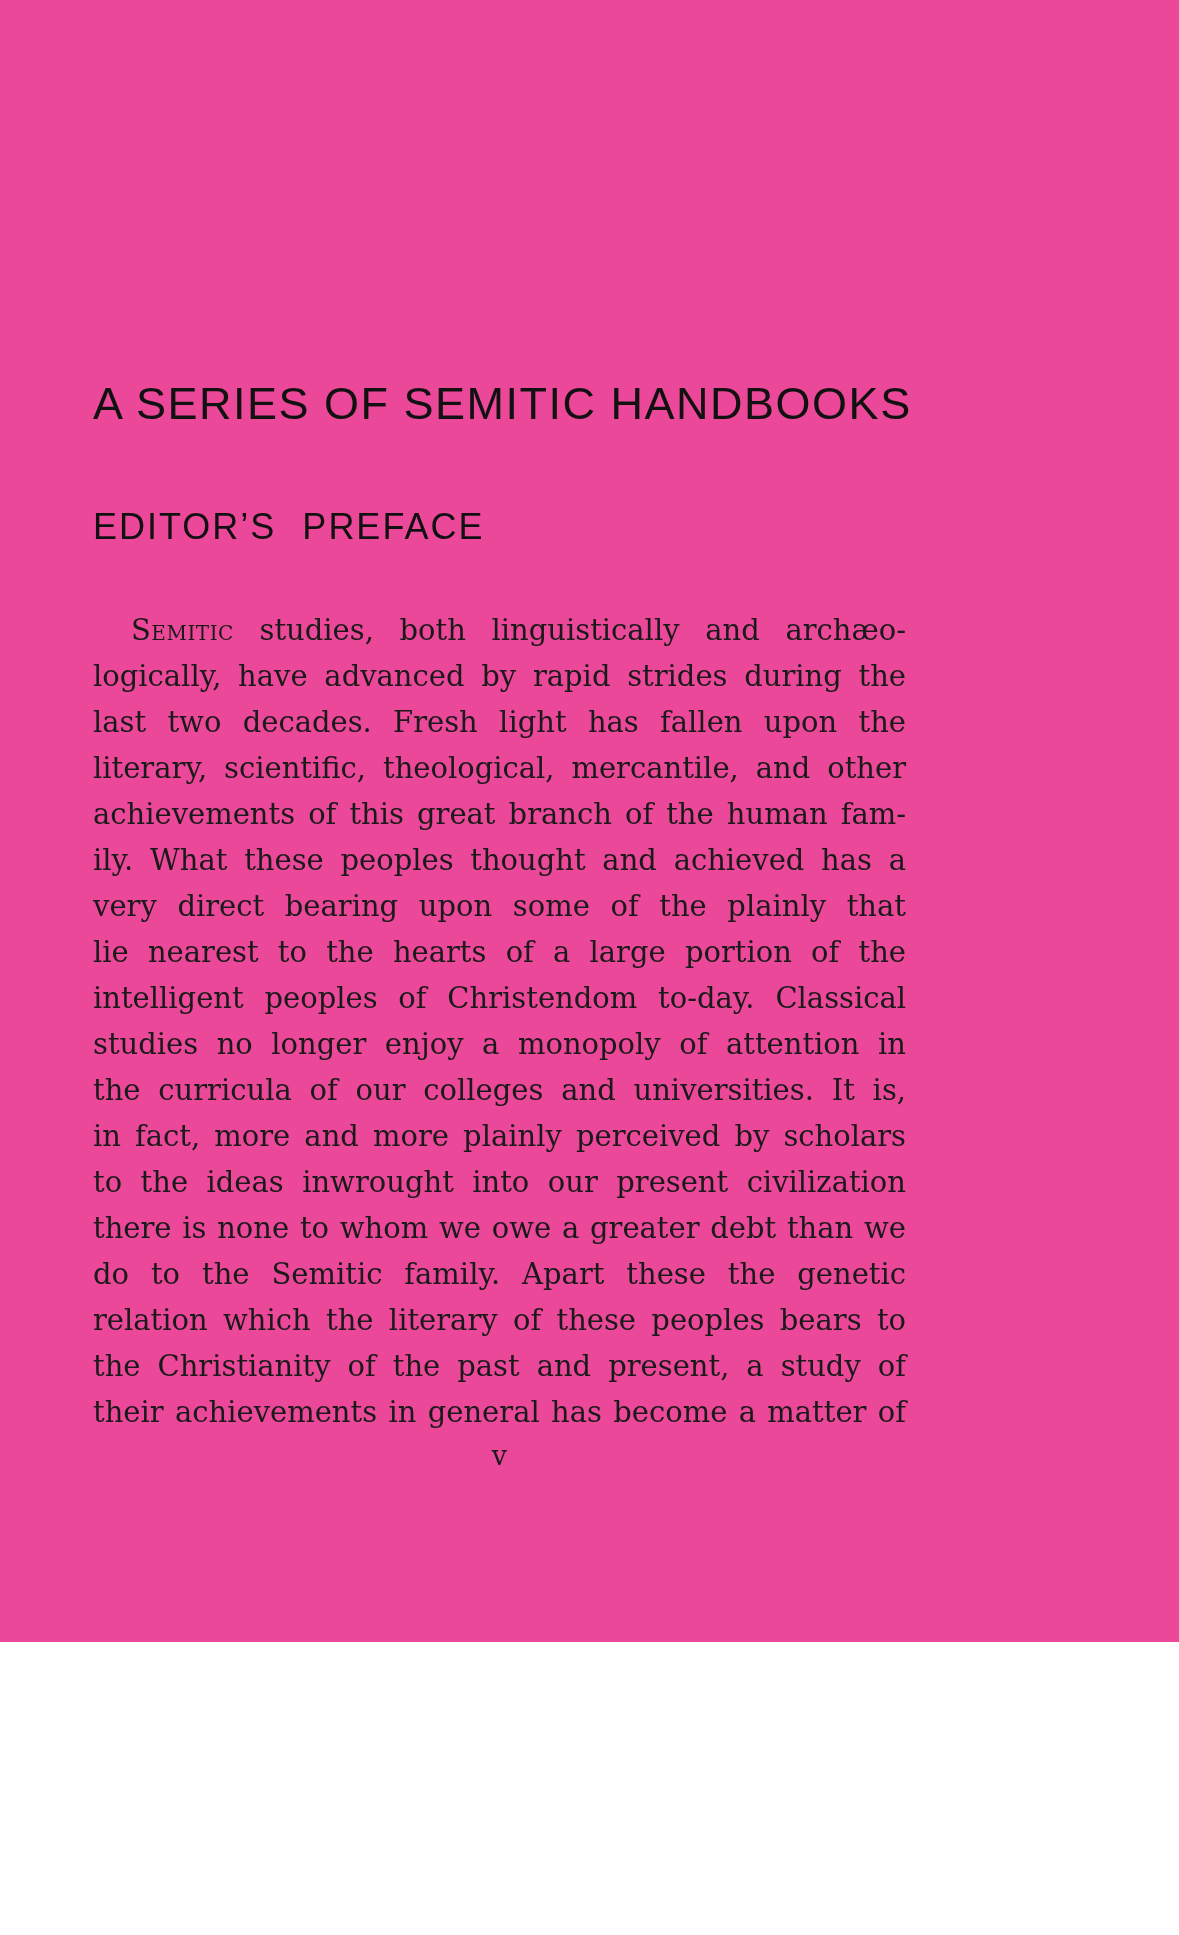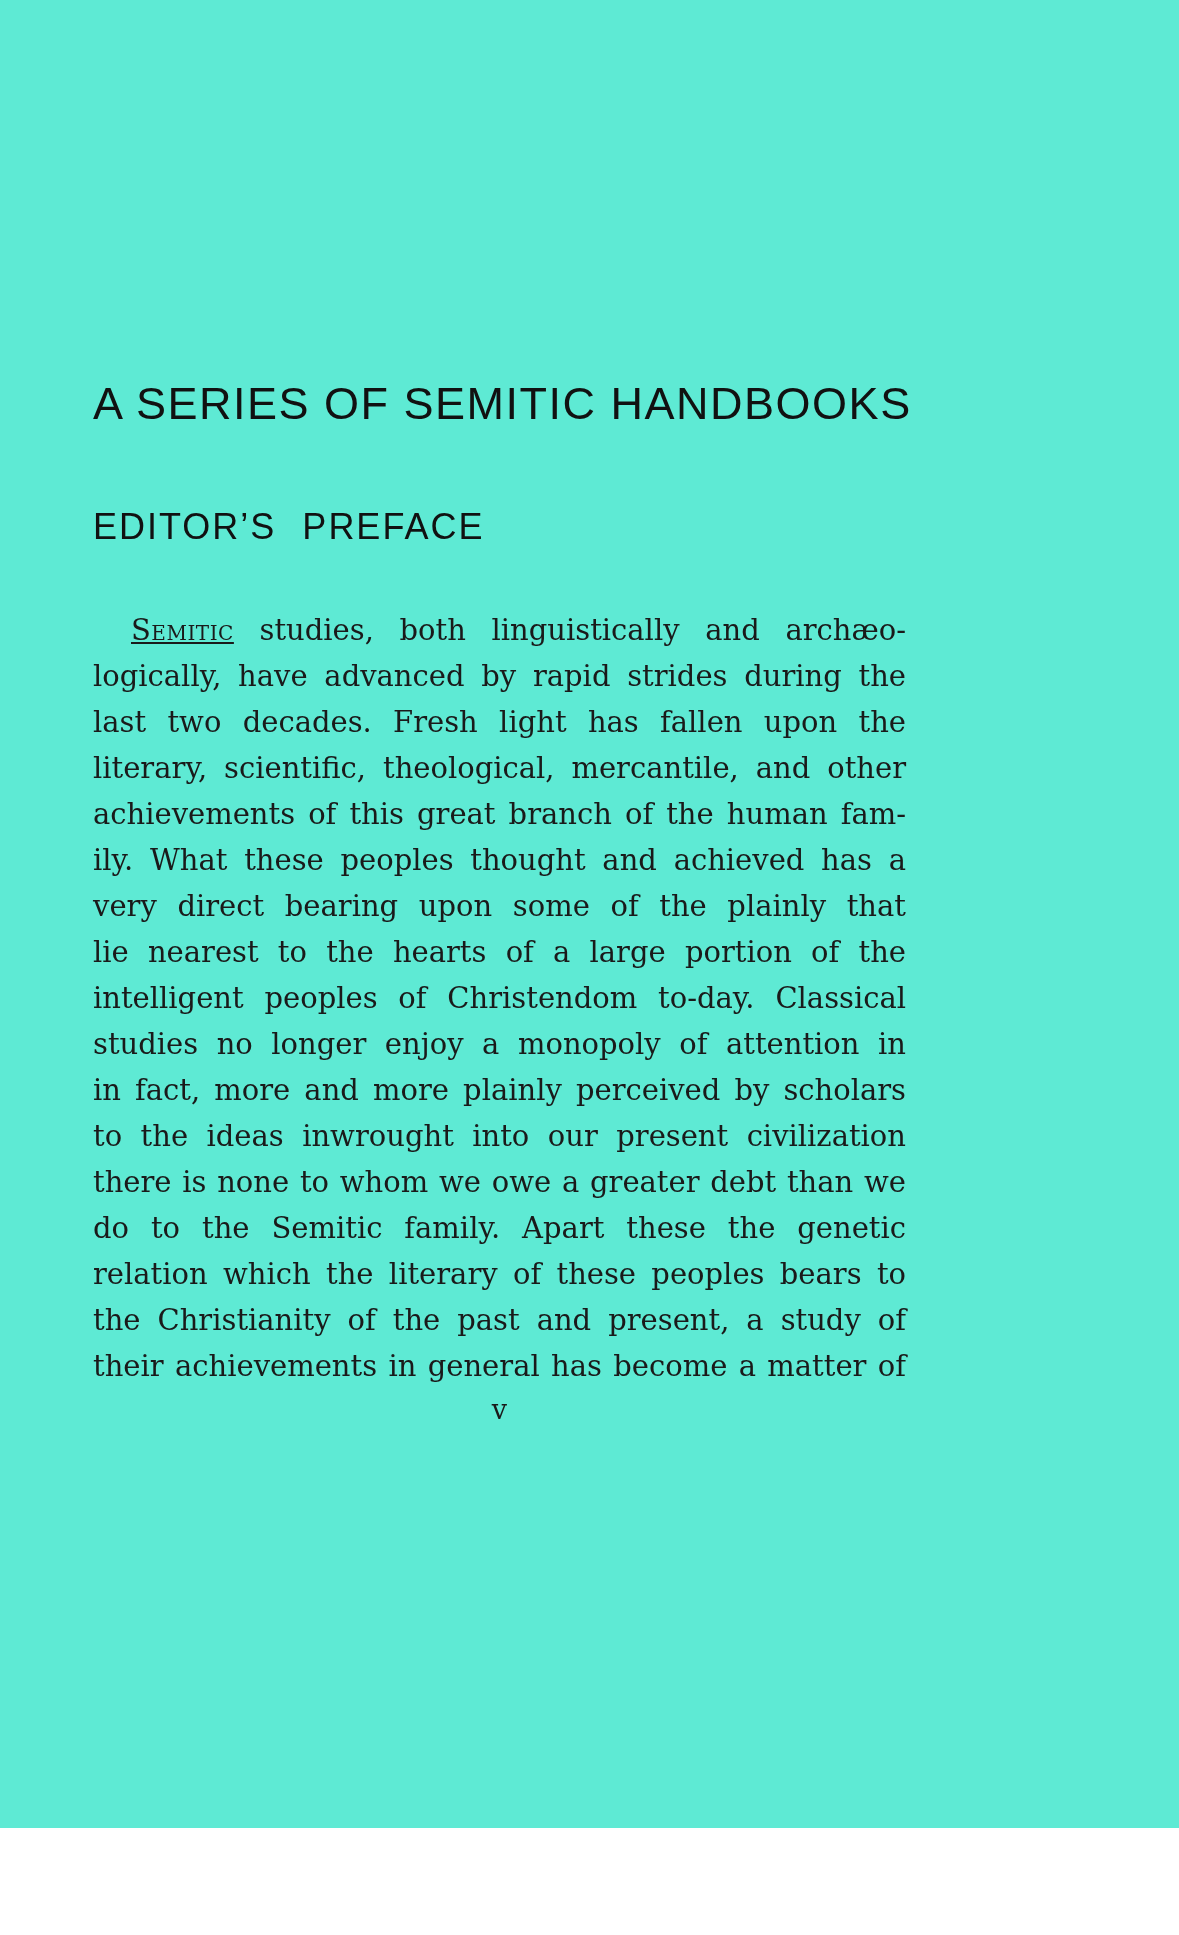--- a/index.html
+++ b/index.html
@@ -1,22 +1,22 @@
 <!DOCTYPE html>
 <html><head>
 <meta charset="utf-8">
 <style>
   * { box-sizing: border-box; }
   html, body { margin: 0; padding: 0; background: #ffffff; }
 
   .page {
     position: relative;
     width: 1179px;
-    height: 1828px;
-    background: #5eead4;
+    height: 1642px;
+    background: #ec4899;
     font-family: "DejaVu Serif", serif;
     color: #161616;
     overflow: hidden;
   }
 
   .text-col {
     position: absolute;
     left: 93px;
     top: 0;
     width: 813px;
@@ -60,21 +60,20 @@
     white-space: normal;
   }
 
   .line.indent {
     text-indent: 38px;
   }
 
   .smallcaps {
     font-variant: small-caps;
     letter-spacing: 0.5px;
-    text-decoration: underline;
   }
 
   .page-number {
     margin-top: 5px;
     text-align: center;
     font-size: 27px;
     color: #1a1a1a;
   }
 </style>
 </head>
@@ -91,20 +90,21 @@
         <div class="line indent"><span class="smallcaps">Semitic</span> studies, both linguistically and archæo-</div>
         <div class="line">logically, have advanced by rapid strides during the</div>
         <div class="line">last two decades. Fresh light has fallen upon the</div>
         <div class="line">literary, scientific, theological, mercantile, and other</div>
         <div class="line">achievements of this great branch of the human fam-</div>
         <div class="line">ily. What these peoples thought and achieved has a</div>
         <div class="line">very direct bearing upon some of the plainly that</div>
         <div class="line">lie nearest to the hearts of a large portion of the</div>
         <div class="line">intelligent peoples of Christendom to-day. Classical</div>
         <div class="line">studies no longer enjoy a monopoly of attention in</div>
+        <div class="line">the curricula of our colleges and universities. It is,</div>
         <div class="line">in fact, more and more plainly perceived by scholars</div>
         <div class="line">to the ideas inwrought into our present civilization</div>
         <div class="line">there is none to whom we owe a greater debt than we</div>
         <div class="line">do to the Semitic family. Apart these the genetic</div>
         <div class="line">relation which the literary of these peoples bears to</div>
         <div class="line">the Christianity of the past and present, a study of</div>
         <div class="line">their achievements in general has become a matter of</div>
       </div>
 
     <div class="page-number">v</div>

